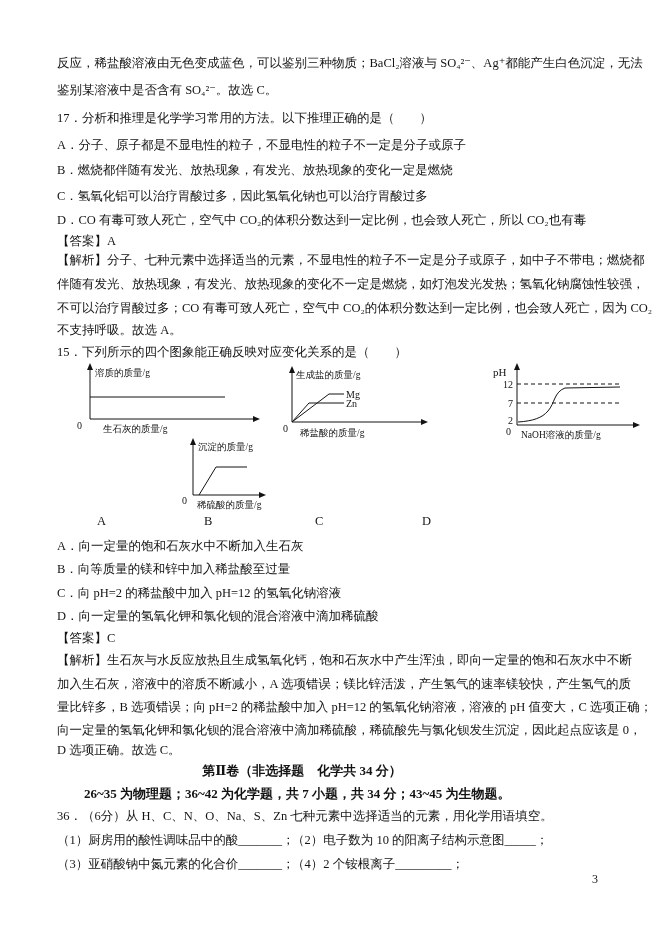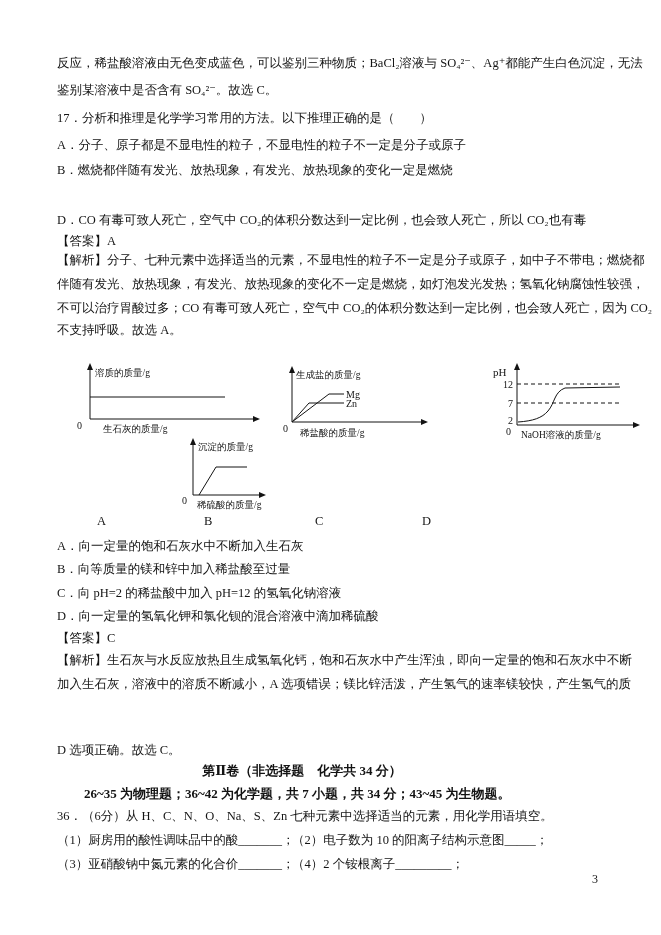--- a/index.html
+++ b/index.html
@@ -34,27 +34,29 @@
 <body>
 
 <div class="page">
 
   <div class="ln" style="top:55px">反应，稀盐酸溶液由无色变成蓝色，可以鉴别三种物质；BaCl₂溶液与 SO₄²⁻、Ag⁺都能产生白色沉淀，无法</div>
   <div class="ln" style="top:82px">鉴别某溶液中是否含有 SO₄²⁻。故选 C。</div>
 
   <div class="ln" style="top:110px">17．分析和推理是化学学习常用的方法。以下推理正确的是（　　）</div>
   <div class="ln" style="top:137px">A．分子、原子都是不显电性的粒子，不显电性的粒子不一定是分子或原子</div>
   <div class="ln" style="top:162px">B．燃烧都伴随有发光、放热现象，有发光、放热现象的变化一定是燃烧</div>
+  <div class="ln" style="top:188px">C．氢氧化铝可以治疗胃酸过多，因此氢氧化钠也可以治疗胃酸过多</div>
   <div class="ln" style="top:212px">D．CO 有毒可致人死亡，空气中 CO₂的体积分数达到一定比例，也会致人死亡，所以 CO₂也有毒</div>
   <div class="ln" style="top:233px">【答案】A</div>
   <div class="ln" style="top:252px">【解析】分子、七种元素中选择适当的元素，不显电性的粒子不一定是分子或原子，如中子不带电；燃烧都</div>
   <div class="ln" style="top:276px">伴随有发光、放热现象，有发光、放热现象的变化不一定是燃烧，如灯泡发光发热；氢氧化钠腐蚀性较强，</div>
   <div class="ln" style="top:300px">不可以治疗胃酸过多；CO 有毒可致人死亡，空气中 CO₂的体积分数达到一定比例，也会致人死亡，因为 CO₂</div>
   <div class="ln" style="top:322px">不支持呼吸。故选 A。</div>
 
+  <div class="ln" style="top:344px">15．下列所示的四个图象能正确反映对应变化关系的是（　　）</div>
 
   <svg style="left:73px;top:362px" width="195" height="82" viewBox="0 0 195 82">
     <line class="stroke" x1="17" y1="57" x2="17" y2="6"></line>
     <polygon class="arrow" points="14,8 17,1 20,8"></polygon>
     <line class="stroke" x1="17" y1="57" x2="182" y2="57"></line>
     <polygon class="arrow" points="180,54 187,57 180,60"></polygon>
     <line class="stroke" x1="17" y1="35" x2="152" y2="35"></line>
     <text class="axlbl" x="22" y="14">溶质的质量/g</text>
     <text class="ticklbl" x="4" y="67">0</text>
     <text class="axlbl" x="30" y="70">生石灰的质量/g</text>
@@ -106,20 +108,22 @@
   <div class="letter" style="left:315px;top:514px">C</div>
   <div class="letter" style="left:422px;top:514px">D</div>
 
   <div class="ln" style="top:561px">B．向等质量的镁和锌中加入稀盐酸至过量</div>
   <div class="ln" style="top:538px">A．向一定量的饱和石灰水中不断加入生石灰</div>
   <div class="ln" style="top:585px">C．向 pH=2 的稀盐酸中加入 pH=12 的氢氧化钠溶液</div>
   <div class="ln" style="top:608px">D．向一定量的氢氧化钾和氯化钡的混合溶液中滴加稀硫酸</div>
   <div class="ln" style="top:630px">【答案】C</div>
   <div class="ln" style="top:652px">【解析】生石灰与水反应放热且生成氢氧化钙，饱和石灰水中产生浑浊，即向一定量的饱和石灰水中不断</div>
   <div class="ln" style="top:676px">加入生石灰，溶液中的溶质不断减小，A 选项错误；镁比锌活泼，产生氢气的速率镁较快，产生氢气的质</div>
+  <div class="ln" style="top:699px">量比锌多，B 选项错误；向 pH=2 的稀盐酸中加入 pH=12 的氢氧化钠溶液，溶液的 pH 值变大，C 选项正确；</div>
+  <div class="ln" style="top:722px">向一定量的氢氧化钾和氯化钡的混合溶液中滴加稀硫酸，稀硫酸先与氯化钡发生沉淀，因此起点应该是 0，</div>
   <div class="ln" style="top:742px">D 选项正确。故选 C。</div>
 
   <div class="ln b center" style="top:763px">第Ⅱ卷（非选择题　化学共 34 分）</div>
   <div class="ln b" style="top:786px;left:84px">26~35 为物理题；36~42 为化学题，共 7 小题，共 34 分；43~45 为生物题。</div>
 
   <div class="ln" style="top:808px">36．（6分）从 H、C、N、O、Na、S、Zn 七种元素中选择适当的元素，用化学用语填空。</div>
   <div>
     <span class="ln" style="top:832px;left:57px">（1）厨房用的酸性调味品中的酸_______；</span>
     <span class="ln" style="top:832px;left:292px">（2）电子数为 10 的阳离子结构示意图_____；</span>
   </div>

